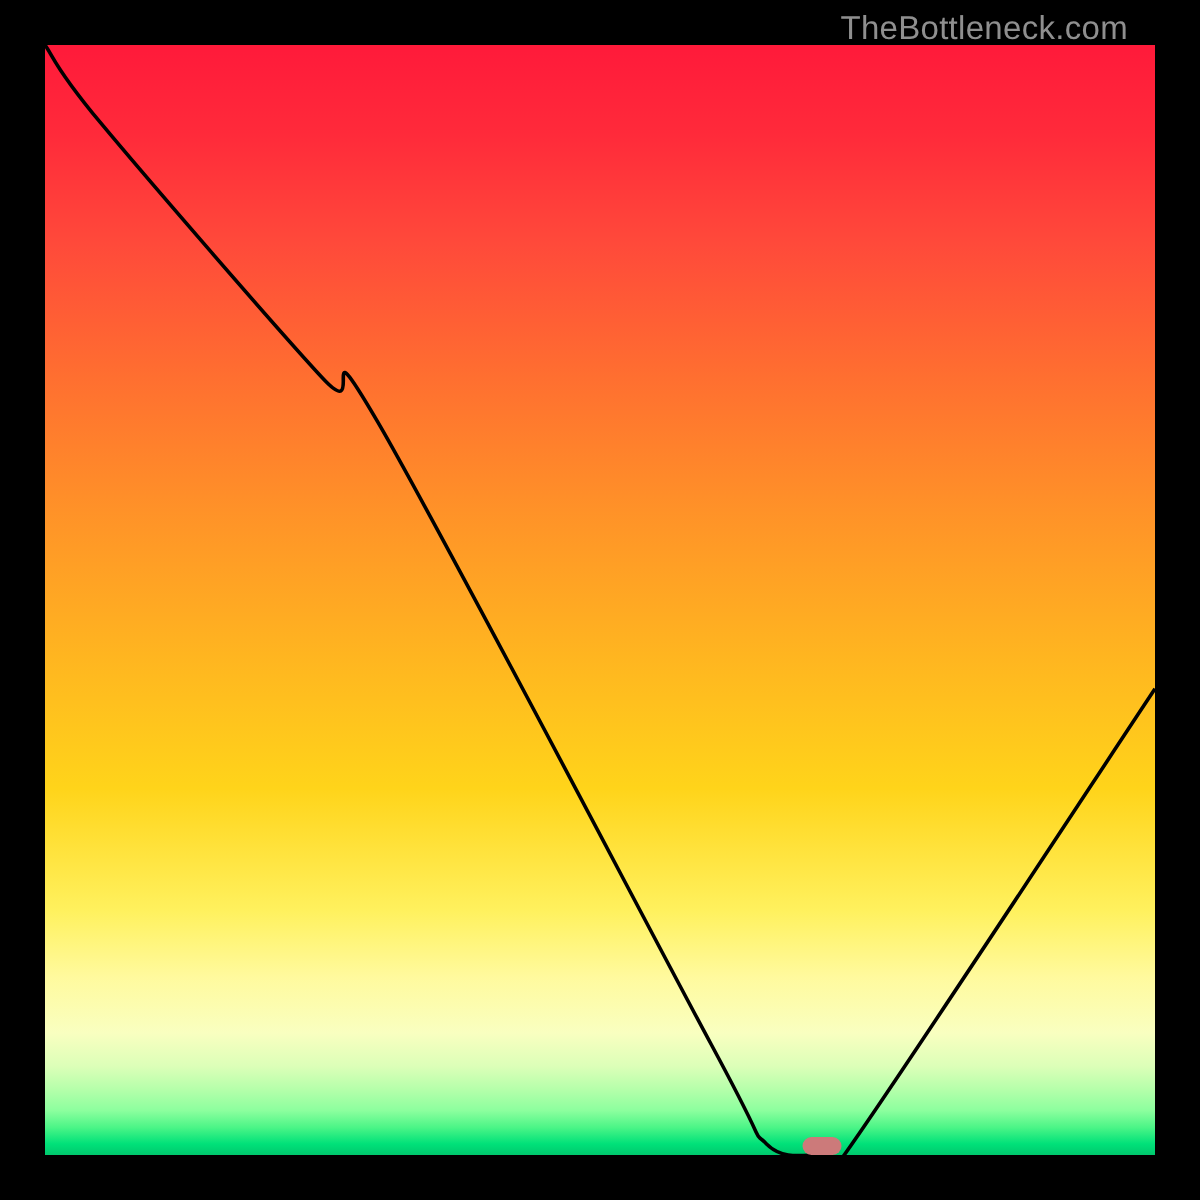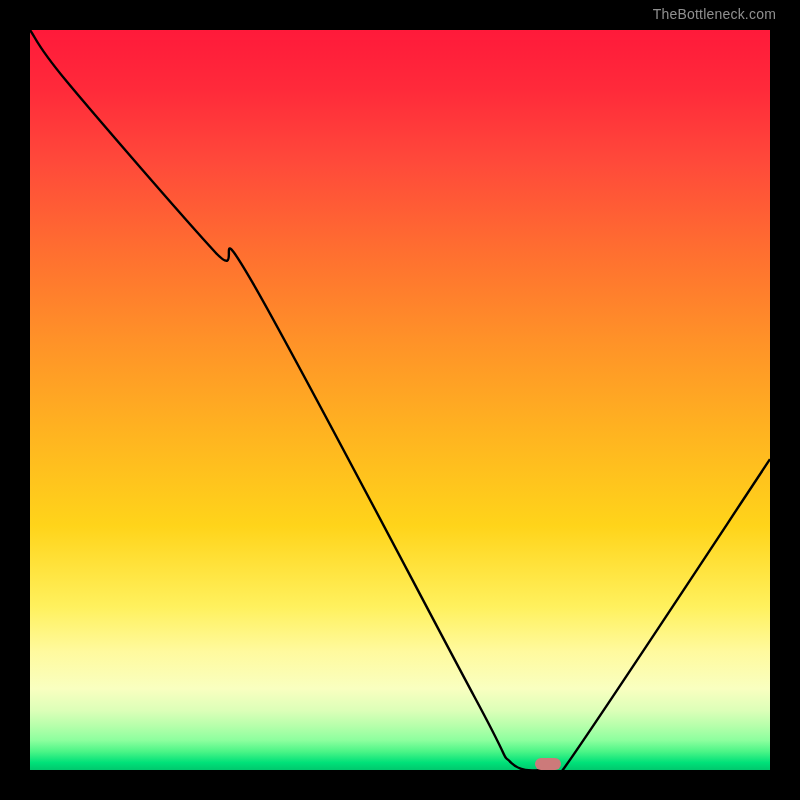--- a/index.html
+++ b/index.html
@@ -39,23 +39,23 @@
       #b7ffab 94%,
       #8cff9e 96%,
       #4cf587 97.5%,
       #00e179 99%,
       #00c86d 100%
     );
   }
   .watermark {
     position: absolute;
     top: 6px;
-    right: 24px;
+    right: 48px;
     color: #8f8f8f;
-    font-size: 14px;
+    font-size: 22px;
     font-weight: 500;
     letter-spacing: 0.2px;
   }
   .curve {
     position: absolute;
     left: 0;
     top: 0;
     width: 740px;
     height: 740px;
     pointer-events: none;

